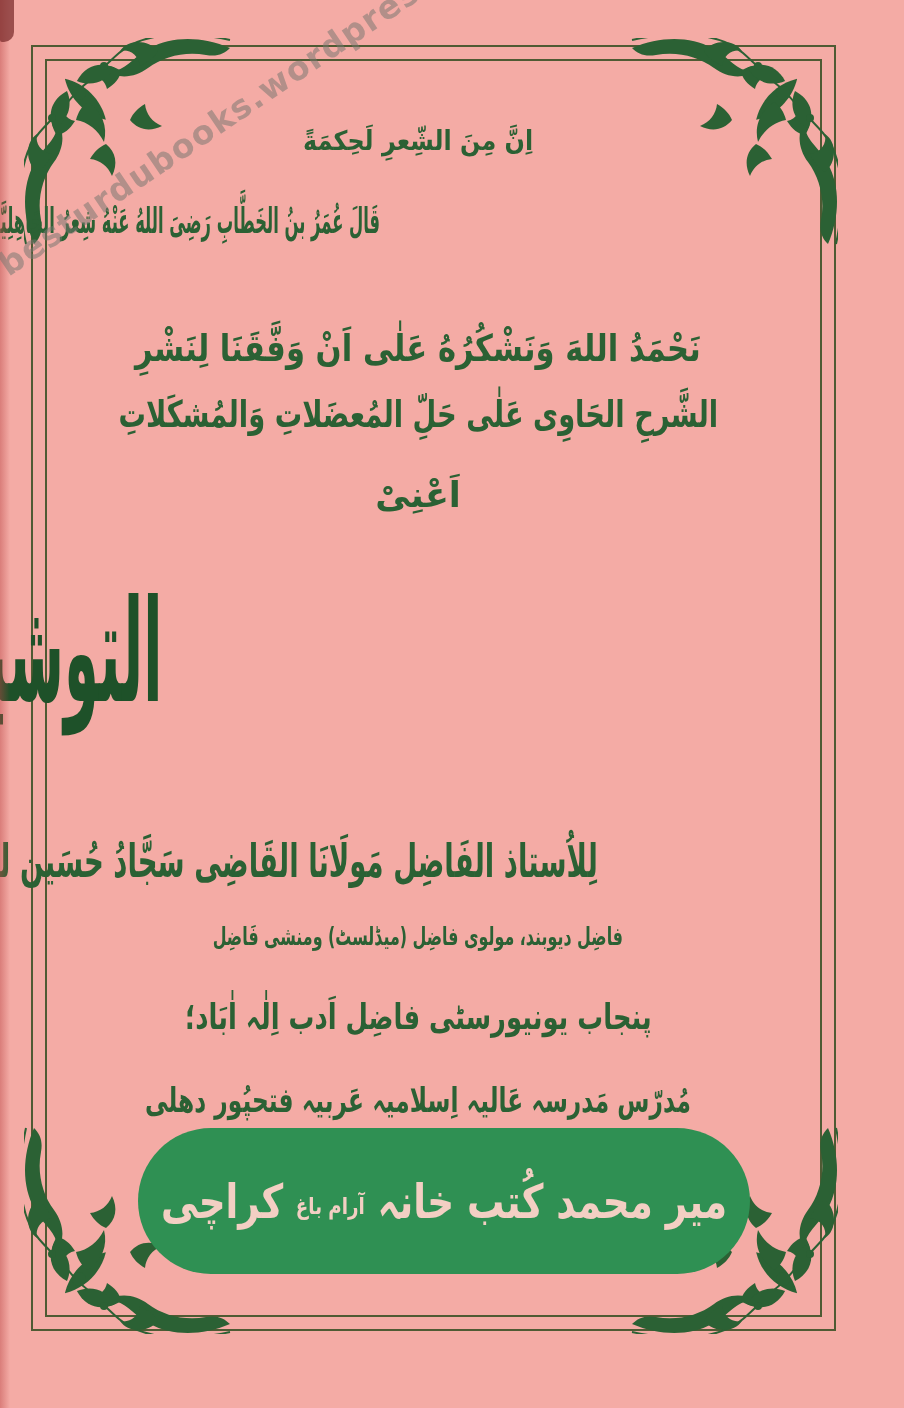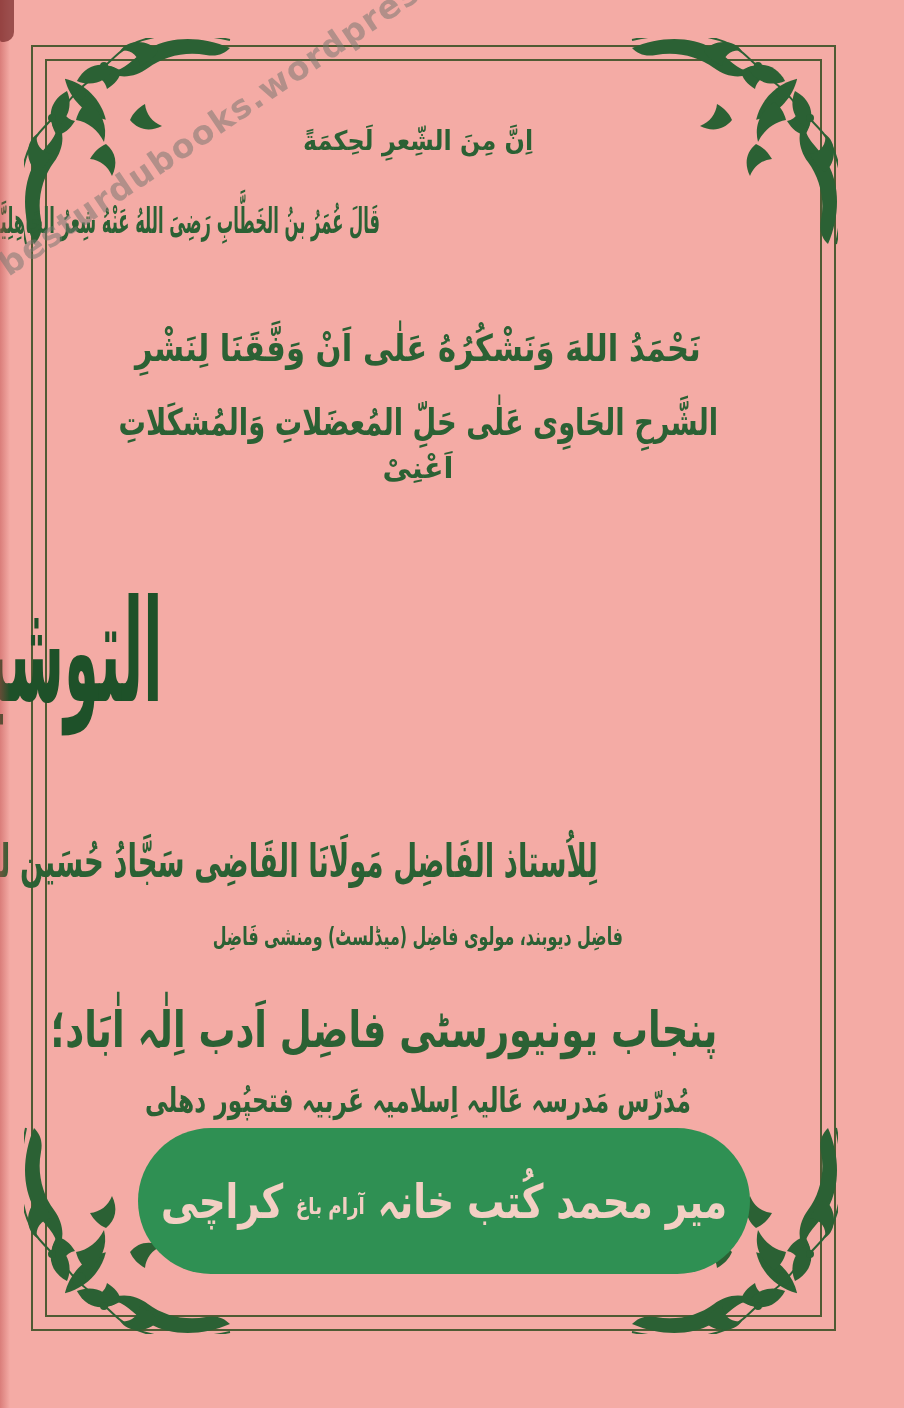--- a/index.html
+++ b/index.html
@@ -61,29 +61,29 @@
   
   .tline{
     position:absolute;left:0;width:836px;text-align:center;
     direction:rtl;z-index:3;color:var(--green);
     font-weight:bold;line-height:1.7;white-space:nowrap;
   }
   .tline > span{display:inline-block;transform-origin:center;white-space:nowrap;}
   .epigraph   {top:118px;font-size:27px;}
   .umar-quote {top:192px;font-size:35px;}
   .hamd-1     {top:318px;font-size:37px;}
-  .hamd-2     {top:392px;font-size:37px;}
-  .meaning    {top:444px;font-size:29px;}
+  .hamd-2     {top:384px;font-size:37px;}
+  .meaning    {top:466px;font-size:35px;}
   .main-title {
     top:512px;height:280px;font-size:142px;line-height:280px;
     color:var(--title-green);z-index:3;
   }
   .author-line{top:822px;font-size:46px;}
   .cred-1     {top:916px;font-size:25px;}
-  .cred-2     {top:988px;font-size:50px;}
+  .cred-2     {top:988px;font-size:35px;}
   .cred-3     {top:1056px;font-size:34px;margin-top:16px;}
   
   .pill{
     position:absolute;left:138px;top:1128px;width:612px;height:146px;
     background:var(--pill-bg);border-radius:75px;
     z-index:4;
     display:flex;align-items:center;justify-content:center;
     direction:rtl;
   }
   .pill-inner{

